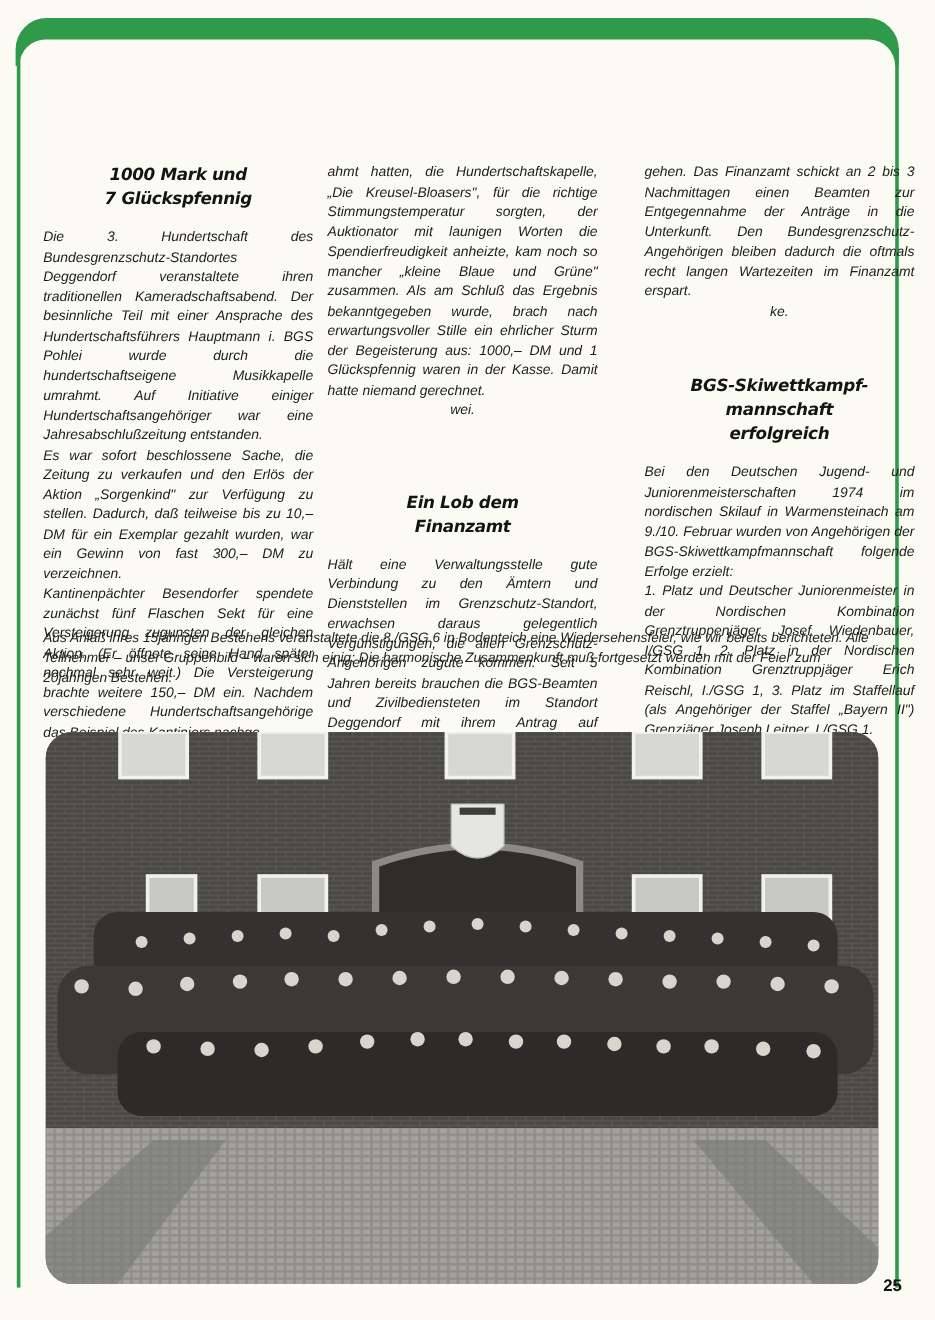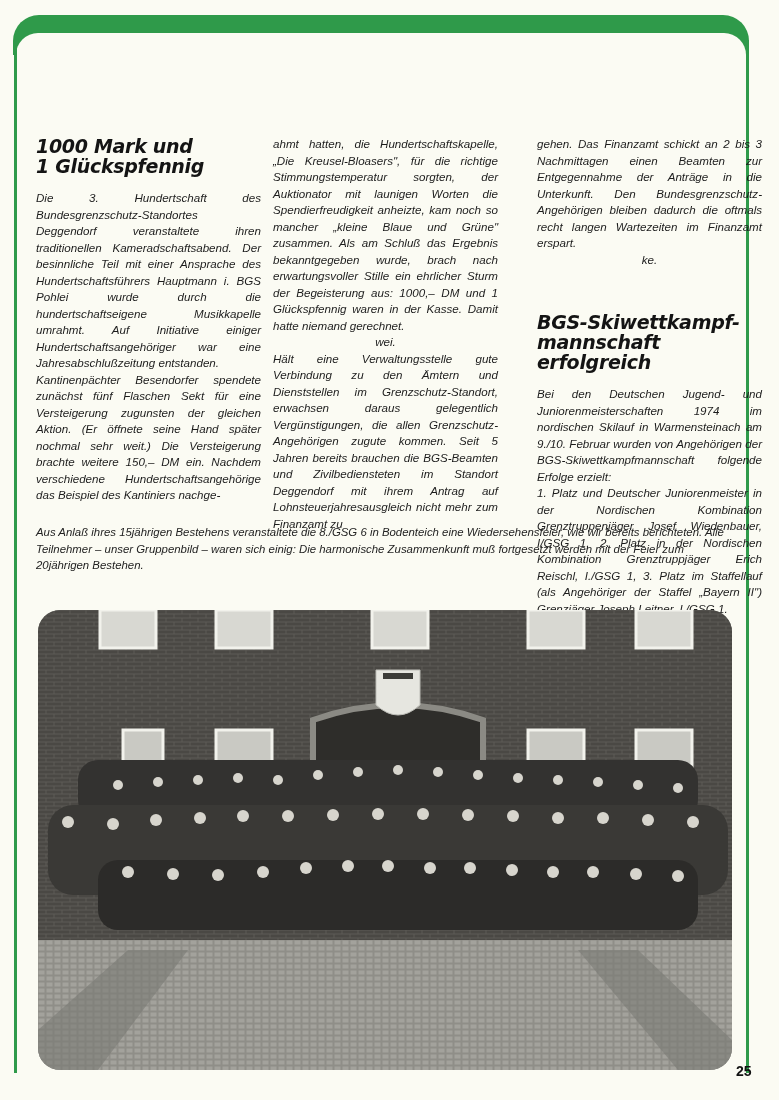--- a/index.html
+++ b/index.html
@@ -29,22 +29,22 @@
     position: absolute; top: 136px; width: 225px;
     font-size: 11.6px; line-height: 16.5px; text-align: justify;
   }
   .col p { margin: 0; font-style: italic; }
   .col1 { left: 36px; }
   .col2 { left: 273px; }
   .col3 { left: 513px; margin-left: 24px; }
   h2 {
     font-family: "DejaVu Sans", sans-serif;
     font-weight: bold; font-style: italic;
-    font-size: 19px; line-height: 20px; margin: 0 0 14px 0;
-    letter-spacing: -0.3px; color: #141414; text-align: left;
+    font-size: 14px; line-height: 20px; margin: 0 0 14px 0;
+    letter-spacing: -0.3px; color: #141414; text-align: center;
   }
   .sig { text-align: center; }
   .h-lob { margin-top: 58px; }
   .h-ski { margin-top: 44px; }
   .caption {
     position: absolute; left: 36px; top: 524px; width: 700px;
     font-size: 11.4px; line-height: 16.5px; font-style: italic; color: #222;
   }
   .photo {
     position: absolute; left: 38px; top: 610px; width: 694px; height: 460px;
@@ -60,29 +60,34 @@
 <body>
 
 <div class="frame-top"></div>
 <div class="frame-inner"></div>
 <div class="frame-left"></div>
 <div class="frame-right"></div>
 
 <div class="col col1">
   <h2>
     <span>1000 Mark und</span><br>
-    <span>1 Glückspfennig</span>
+    <span>7 Glückspfennig</span>
   </h2>
   <p>Die 3. Hundertschaft des Bundesgrenzschutz-Standortes Deggendorf veranstaltete ihren traditionellen Kameradschaftsabend. Der besinnliche Teil mit einer Ansprache des Hundertschaftsführers Hauptmann i. BGS Pohlei wurde durch die hundertschaftseigene Musikkapelle umrahmt. Auf Initiative einiger Hundertschaftsangehöriger war eine Jahresabschlußzeitung entstanden.</p>
+  <p>Es war sofort beschlossene Sache, die Zeitung zu verkaufen und den Erlös der Aktion „Sorgenkind" zur Verfügung zu stellen. Dadurch, daß teilweise bis zu 10,– DM für ein Exemplar gezahlt wurden, war ein Gewinn von fast 300,– DM zu verzeichnen.</p>
   <p>Kantinenpächter Besendorfer spendete zunächst fünf Flaschen Sekt für eine Versteigerung zugunsten der gleichen Aktion. (Er öffnete seine Hand später nochmal sehr weit.) Die Versteigerung brachte weitere 150,– DM ein. Nachdem verschiedene Hundertschaftsangehörige das Beispiel des Kantiniers nachge-</p>
 </div>
 
 <div class="col col2">
   <p>ahmt hatten, die Hundertschaftskapelle, „Die Kreusel-Bloasers", für die richtige Stimmungstemperatur sorgten, der Auktionator mit launigen Worten die Spendierfreudigkeit anheizte, kam noch so mancher „kleine Blaue und Grüne" zusammen. Als am Schluß das Ergebnis bekanntgegeben wurde, brach nach erwartungsvoller Stille ein ehrlicher Sturm der Begeisterung aus: 1000,– DM und 1 Glückspfennig waren in der Kasse. Damit hatte niemand gerechnet.</p>
   <p class="sig">wei.</p>
+  <h2 class="h-lob">
+    <span>Ein Lob dem</span><br>
+    <span>Finanzamt</span>
+  </h2>
   <p>Hält eine Verwaltungsstelle gute Verbindung zu den Ämtern und Dienststellen im Grenzschutz-Standort, erwachsen daraus gelegentlich Vergünstigungen, die allen Grenzschutz-Angehörigen zugute kommen. Seit 5 Jahren bereits brauchen die BGS-Beamten und Zivilbediensteten im Standort Deggendorf mit ihrem Antrag auf Lohnsteuerjahresausgleich nicht mehr zum Finanzamt zu</p>
 </div>
 
 <div class="col col3">
   <p>gehen. Das Finanzamt schickt an 2 bis 3 Nachmittagen einen Beamten zur Entgegennahme der Anträge in die Unterkunft. Den Bundesgrenzschutz-Angehörigen bleiben dadurch die oftmals recht langen Wartezeiten im Finanzamt erspart.</p>
   <p class="sig">ke.</p>
   <h2 class="h-ski">
     <span>BGS-Skiwettkampf-</span><br>
     <span>mannschaft</span><br>
     <span>erfolgreich</span>

